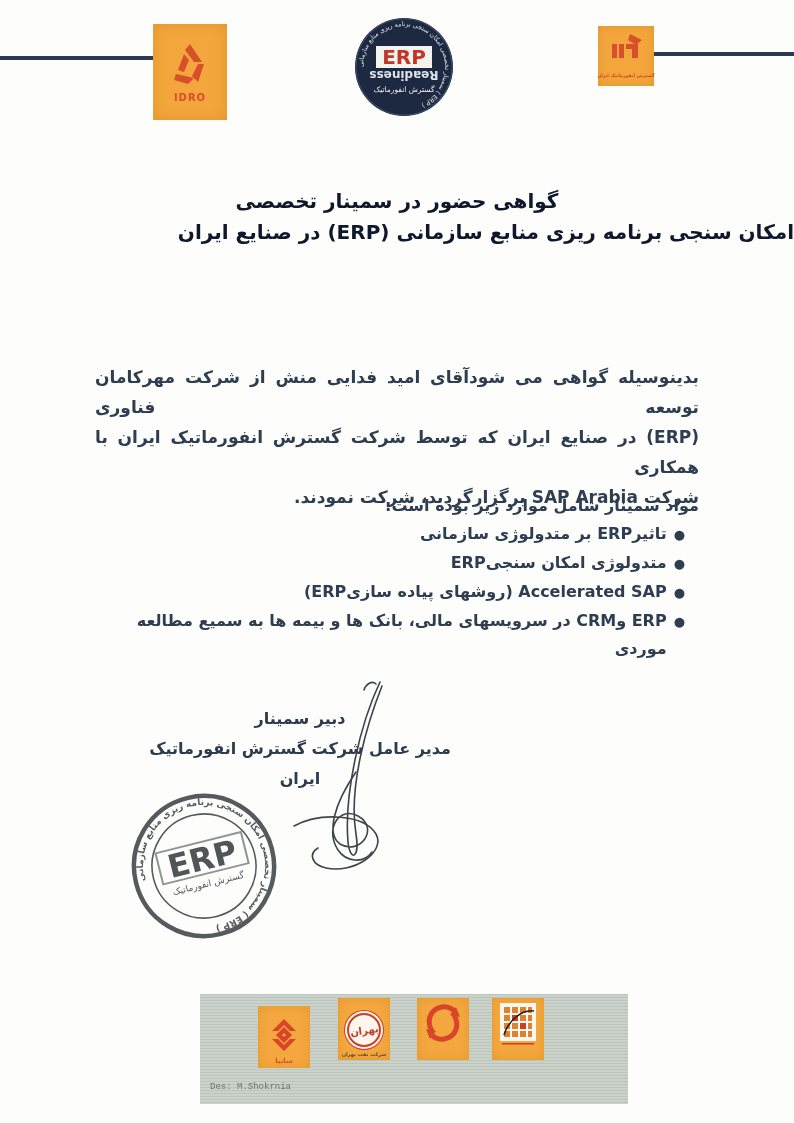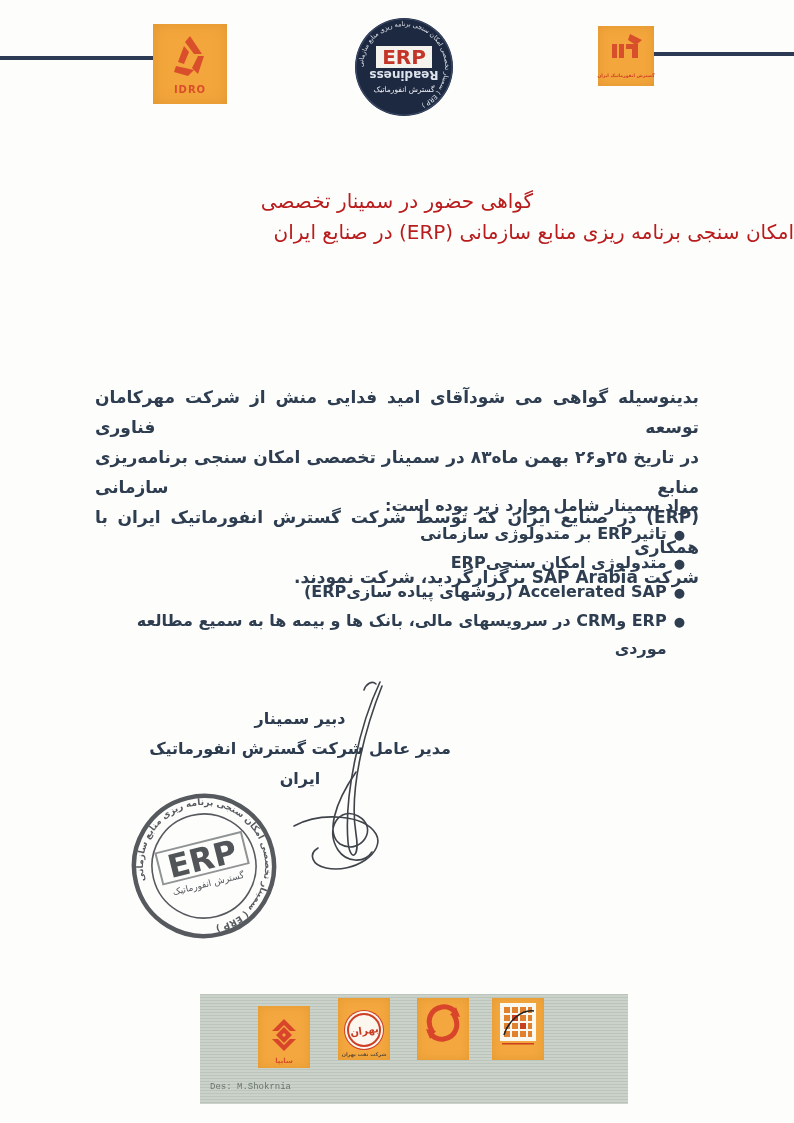--- a/index.html
+++ b/index.html
@@ -8,47 +8,47 @@
     position:relative; width:794px; height:1123px; margin:0 auto;
     background:#fdfdfc; overflow:hidden;
     font-family:"DejaVu Sans", sans-serif; color:#2d3c4e;
   }
   
   .rule { position:absolute; height:4px; background:#2c3a54; }
   .rule-left  { top:56px; left:0; width:155px; }
   .rule-right { top:52px; left:653px; width:141px; }
 
   .logo-idro {
-    position:absolute; left:153px; top:24px; width:74px; height:80px;
+    position:absolute; left:153px; top:24px; width:74px; height:96px;
     background:#f3a63c; display:flex; flex-direction:column;
     align-items:center; justify-content:center; gap:2px;
     box-shadow:inset 0 0 14px rgba(190,120,20,.35);
   }
   .logo-idro .cap { color:#d94f2b; font-size:10px; font-weight:bold; letter-spacing:1px; }
 
   .seal-top { position:absolute; left:353px; top:16px; width:102px; height:102px; }
 
   .logo-gi {
     position:absolute; left:598px; top:26px; width:56px; height:60px;
     background:#f3a63c; display:flex; flex-direction:column;
     align-items:center; justify-content:flex-start; padding-top:6px; gap:3px;
     box-shadow:inset 0 0 10px rgba(190,120,20,.35);
   }
   .logo-gi .cap { color:#cf4426; font-size:4.5px; font-weight:bold; white-space:nowrap; }
 
   
   .title { position:absolute; left:0; right:0; top:186px; text-align:center;
-           direction:rtl; font-weight:normal; color:#b91c1c; }
+           direction:rtl; font-weight:bold; color:#0f172a; }
   .title .t1 { font-size:20px; line-height:31px; }
   .title .t2 { font-size:20px; line-height:31px;text-align:right; }
 
   
   .body-block { position:absolute; right:95px; left:95px; top:362px;
                 direction:rtl; font-size:17px; font-weight:bold;
-                color:#2e3e50; line-height:30px;margin-top:20px; }
+                color:#2e3e50; line-height:30px; }
   .body-block .ln { text-align:justify; }
   .body-block .ln.just { text-align-last:justify; }
   .body-block .ln.last { text-align:right; }
 
   
   .topics { position:absolute; right:95px; left:95px; top:492px;
             direction:rtl; color:#2e3e50; }
   .topics .head { font-size:16px; font-weight:bold; line-height:28px; }
   .topics ul { list-style:none; margin-right:14px; }
   .topics li { font-size:16px; font-weight:bold; line-height:28px;
@@ -138,21 +138,20 @@
     <span class="cap" dir="rtl">گسترش انفورماتیک ایران</span>
   </div>
 
   <div class="title">
     <div class="t1">گواهی حضور در سمینار تخصصی</div>
     <div class="t2">امکان سنجی برنامه ریزی منابع سازمانی (ERP) در صنایع ایران</div>
   </div>
 
   <div class="body-block">
     <div class="ln just">بدینوسیله گواهی می شودآقای امید فدایی منش از شرکت مهرکامان توسعه فناوری</div>
-    <div class="ln just">در تاریخ ۲۵و۲۶ بهمن ماه۸۳ در سمینار تخصصی امکان سنجی برنامه‌ریزی منابع سازمانی</div>
     <div class="ln just">(ERP) در صنایع ایران که توسط شرکت گسترش انفورماتیک ایران با همکاری</div>
     <div class="ln last">شرکت SAP Arabia برگزارگردید، شرکت نمودند.</div>
   </div>
 
   <div class="topics">
     <div class="head">مواد سمینار شامل موارد زیر بوده است:</div>
     <ul>
       <li>
         <span class="dot">●</span>
         <span>تاثیرERP بر متدولوژی سازمانی</span>

